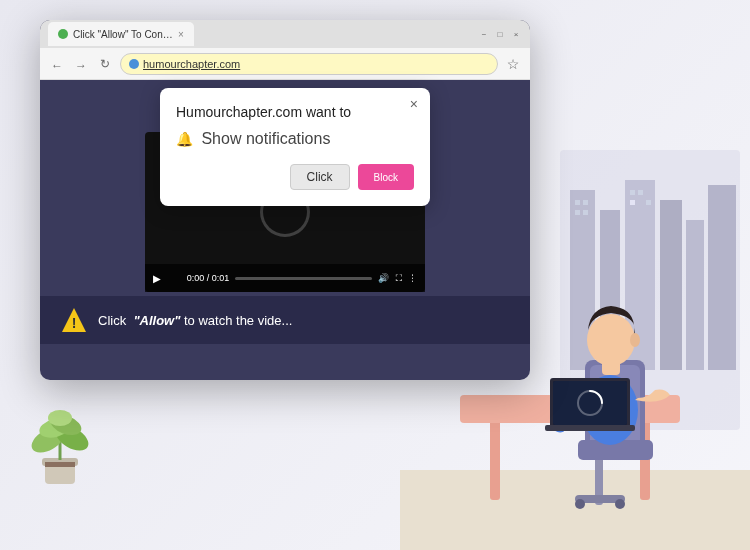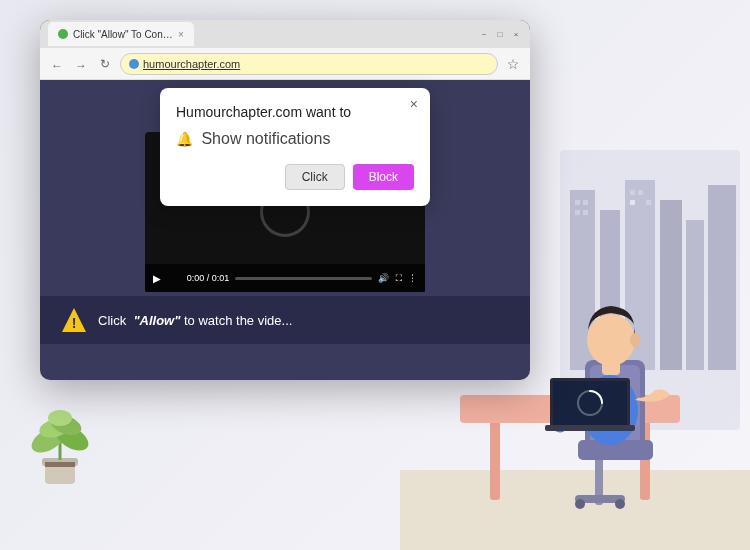--- a/index.html
+++ b/index.html
@@ -252,25 +252,25 @@
       background: #e8e8e8;
       border: 1px solid #ccc;
       border-radius: 4px;
       padding: 5px 16px;
       font-size: 12px;
       color: #333;
       cursor: pointer;
     }
 
     .btn-block {
-      background: #d946ef;
+      background: #ec4899;
       border: none;
       border-radius: 4px;
       padding: 5px 16px;
-      font-size: 12px;
+      font-size: 10px;
       color: white;
       cursor: pointer;
     }
 
     
     .illustration {
       position: absolute;
       right: 0;
       bottom: 0;
       width: 350px;

